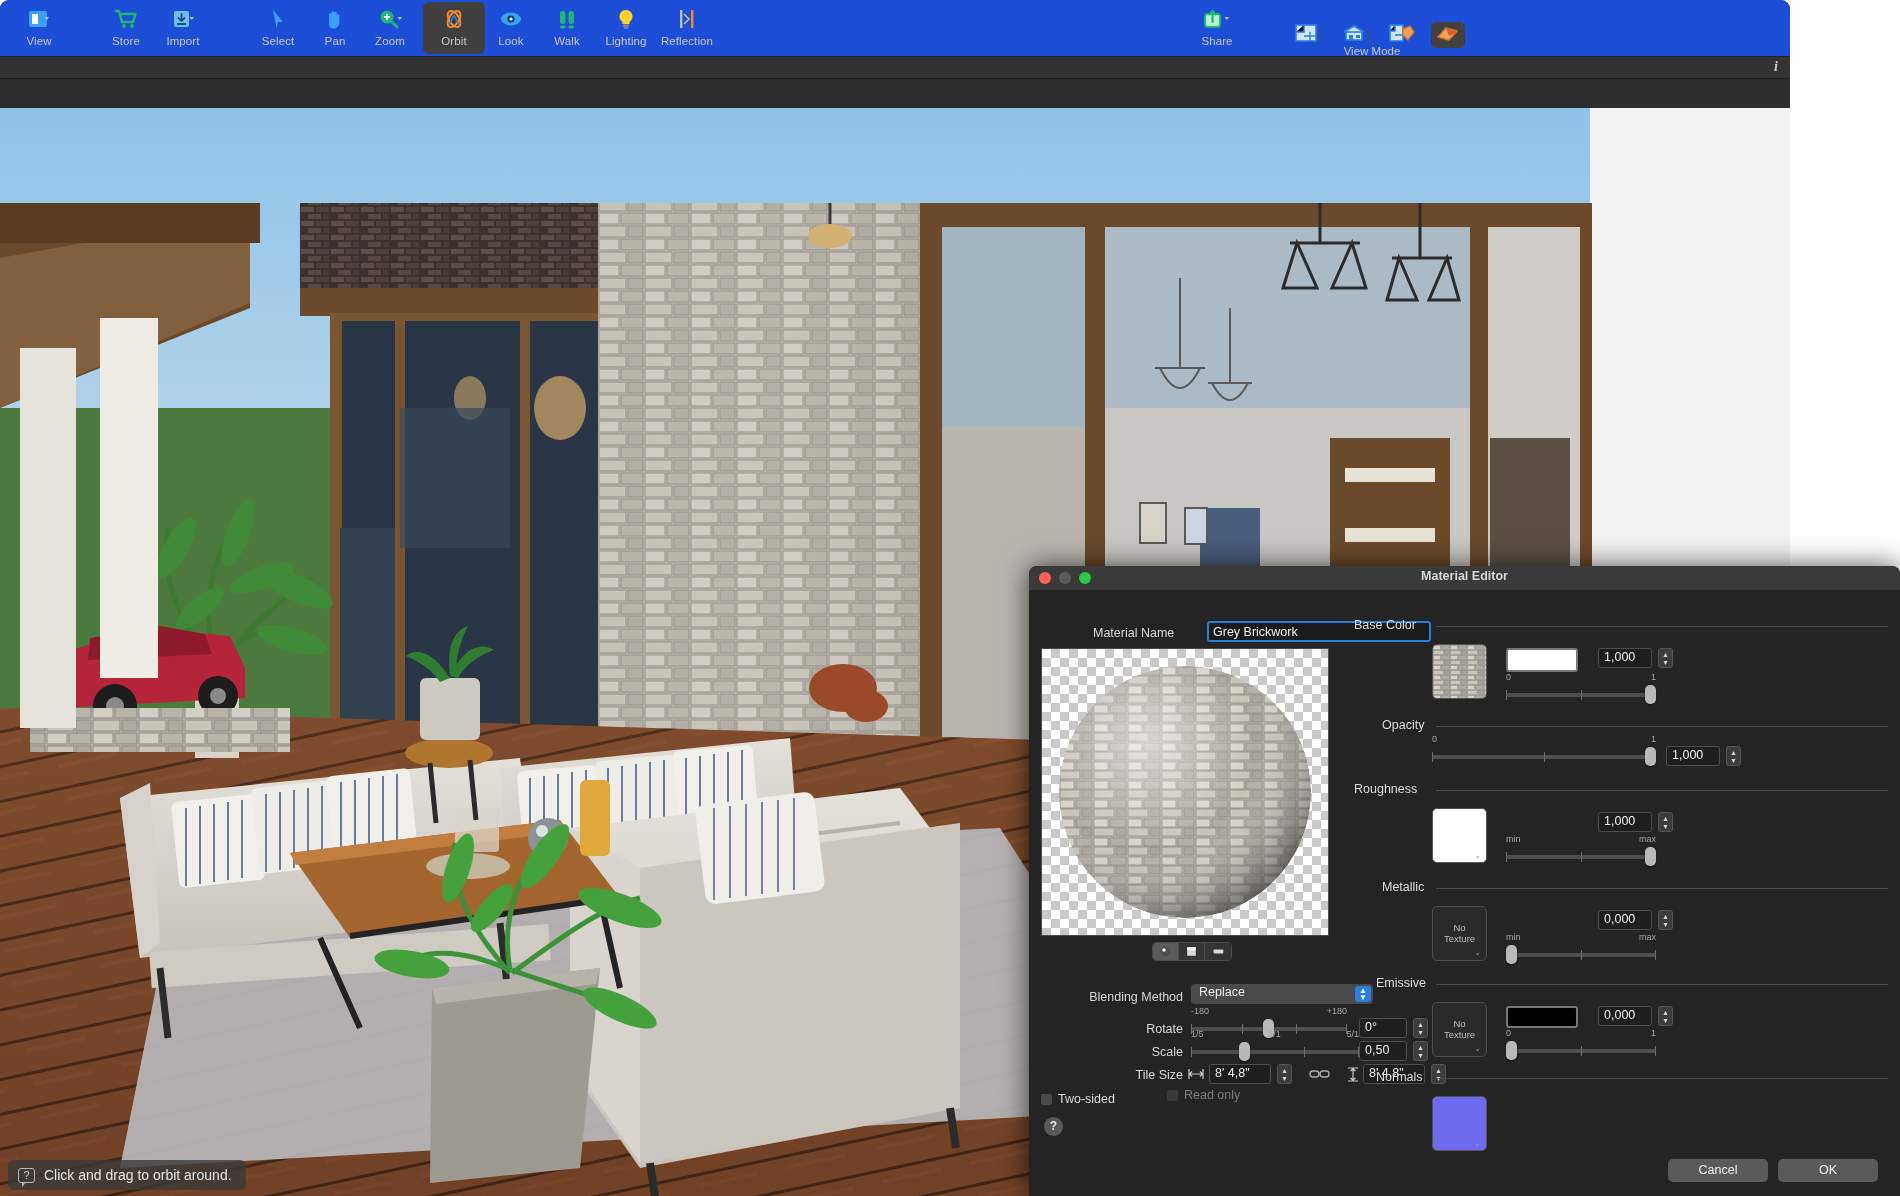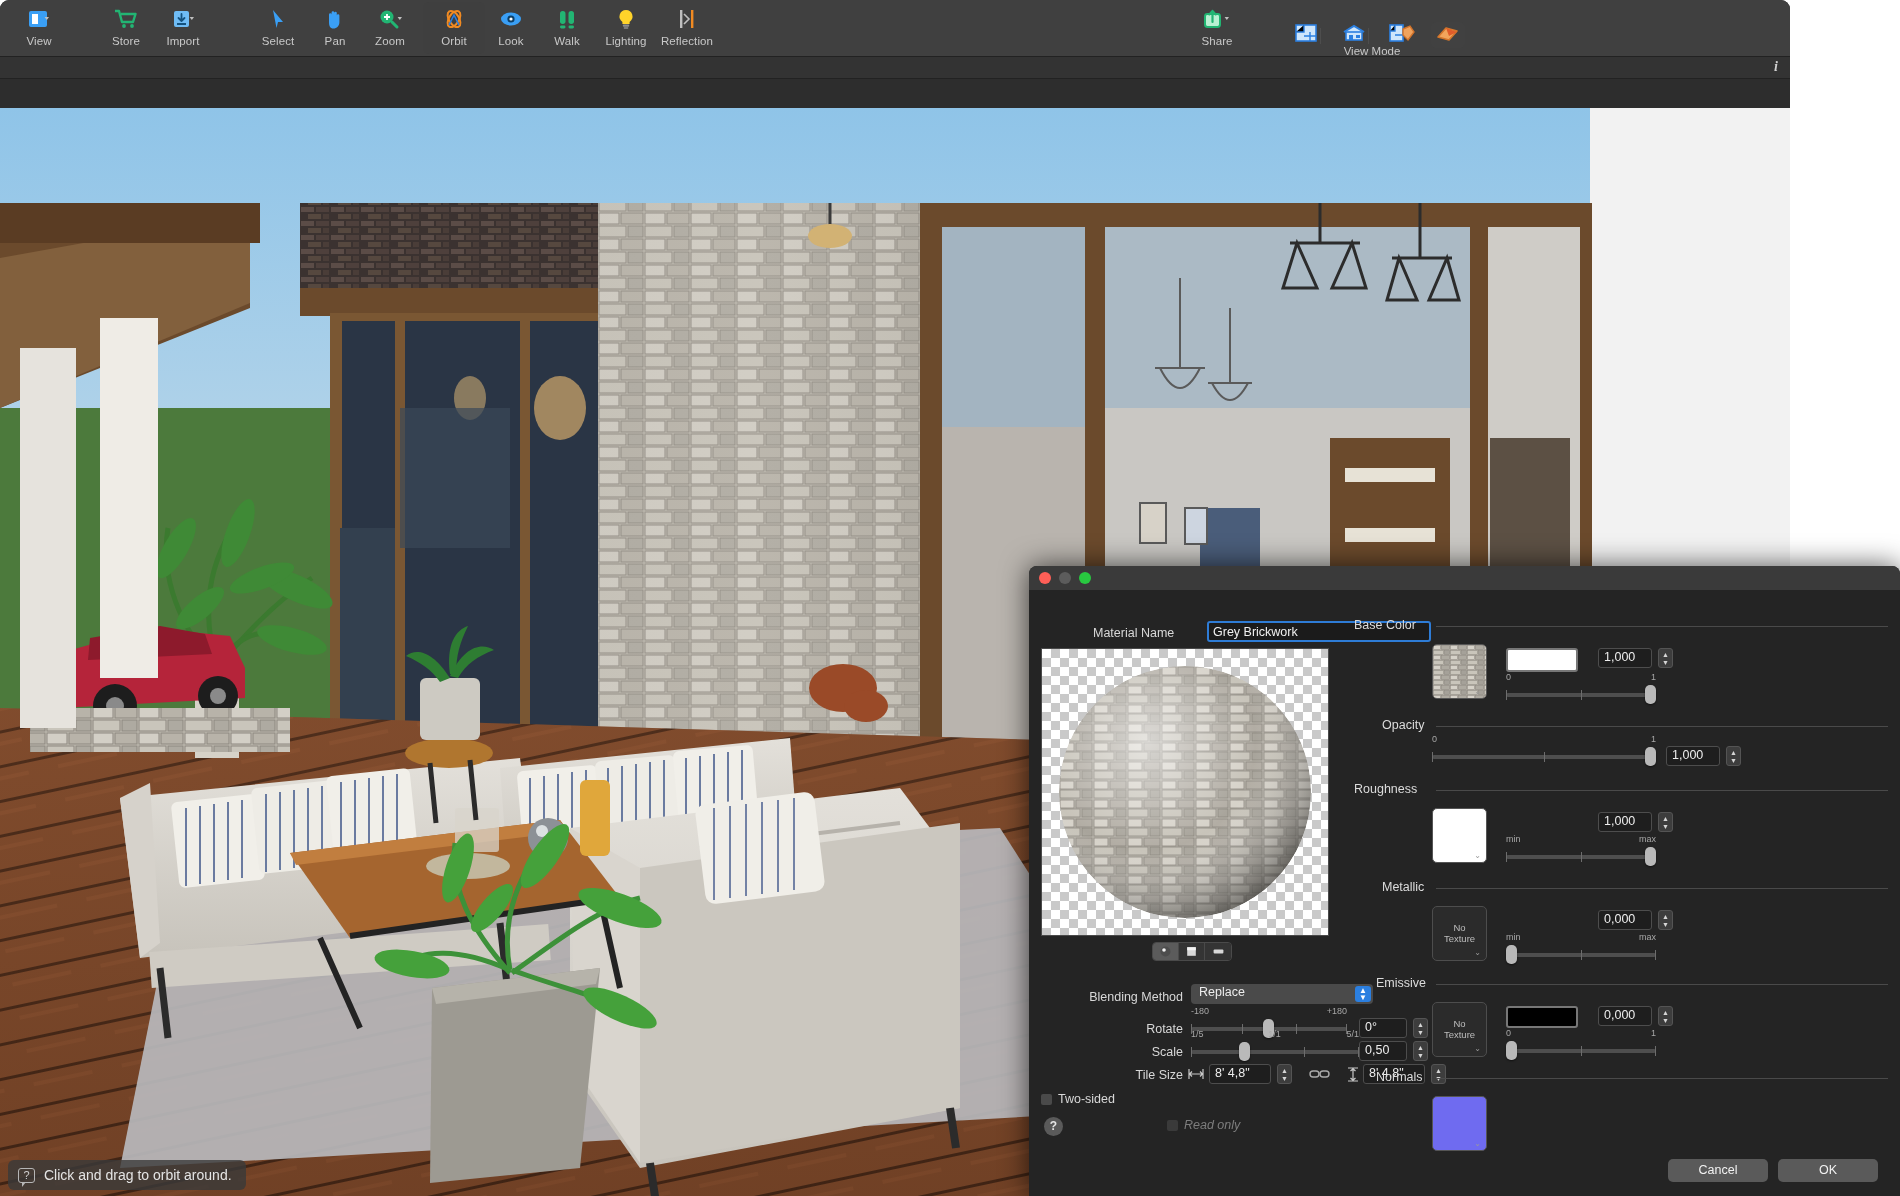--- a/index.html
+++ b/index.html
@@ -20,21 +20,21 @@
   #win-title { position:absolute; left:0; right:0; top:5px; text-align:center;
     color:#cdcdcd; font-size:14.5px; font-weight:bold; letter-spacing:.1px; }
   #win-title .doc-icon { display:inline-block; width:15px; height:17px; vertical-align:-3px;
     margin-right:6px; border-radius:2px; overflow:hidden; position:relative;
     background:linear-gradient(135deg,#8d8d8d,#6b6b6b 45%,#c9c2b4 46%,#9a9386);
     border:1px solid #555; }
   #win-title .doc-icon:after{ content:""; position:absolute; right:0; bottom:0;
     border-width:0 0 5px 5px; border-style:solid; border-color:transparent transparent #e8c35c transparent;}
 
   
-  #toolbar { position:relative; height:57px; background:#404040;
+  #toolbar { position:relative; height:57px; background:#1d4ed8;
     border-bottom:1px solid #222;padding-left:45px; }
   .tb-item { position:absolute; top:2px; text-align:center; width:62px;
     cursor:default; border-radius:6px; padding-top:4px; height:52px; }
   .tb-item.selected { background:#3f3f3f; }
   .tb-ico { height:26px; display:flex; align-items:center; justify-content:center; }
   .tb-lbl { color:#c8c8c8; font-size:11.5px; margin-top:3px; letter-spacing:.1px; }
 
   .vm-item { position:absolute; top:22px; width:34px; height:26px; border-radius:5px;
     display:flex; align-items:center; justify-content:center; }
   .vm-item.selected{ background:#414141; }
@@ -122,21 +122,21 @@
     border:1px solid #545454; border-radius:3px; color:#d6d6d6; font-size:7px;
     line-height:8px; text-align:center; padding-top:2px;}
 
   #rot-label  { position:absolute; left:12px; top:432px; width:142px; text-align:right; }
   #scale-label{ position:absolute; left:12px; top:455px; width:142px; text-align:right; }
   #tile-label { position:absolute; left:12px; top:478px; width:142px; text-align:right; }
 
   .measure-ico { position:absolute; color:#c9c9c9; font-size:12px; }
 
   #twosided-row { position:absolute; left:12px; top:502px; display:flex; align-items:center; }
-  #readonly-row { position:absolute; left:138px; top:528px; display:flex; align-items:center;font-style:italic; }
+  #readonly-row { position:absolute; left:138px; top:498px; display:flex; align-items:center; }
   .cbx { width:11px; height:11px; background:#4a4a4a; border-radius:2px; margin-right:6px; }
   .cbx.dim { background:#3a3a3a; }
 
   #help-btn { position:absolute; left:15px; top:527px; width:19px; height:19px;
     border-radius:50%; background:#5a5a5a; color:#e6e6e6; font-size:12px;
     text-align:center; line-height:19px; font-weight:bold; }
 
   
   #right-col { position:absolute; left:325px; top:28px; width:534px; }
   .sec-head { position:relative; height:16px; margin-bottom:6px; }
@@ -575,20 +575,21 @@
       <div id="status-text">Click and drag to orbit around.</div>
     </div>
   </div>
 </div>
 
 <div id="material-editor">
   <div id="me-titlebar">
     <div class="traffic tl-close" style="left:10px"></div>
     <div class="traffic tl-dim" style="left:30px"></div>
     <div class="traffic tl-max" style="left:50px"></div>
+    <div id="me-title">Material Editor</div>
   </div>
 
   <div id="me-body">
 
     <div class="lbl" id="name-label">Material Name</div>
     <input id="name-input" type="text" value="Grey Brickwork" style="">
 
     <div id="preview-box">
       <div id="preview-sphere">
         <svg width="252" height="252" viewBox="0 0 252 252">

